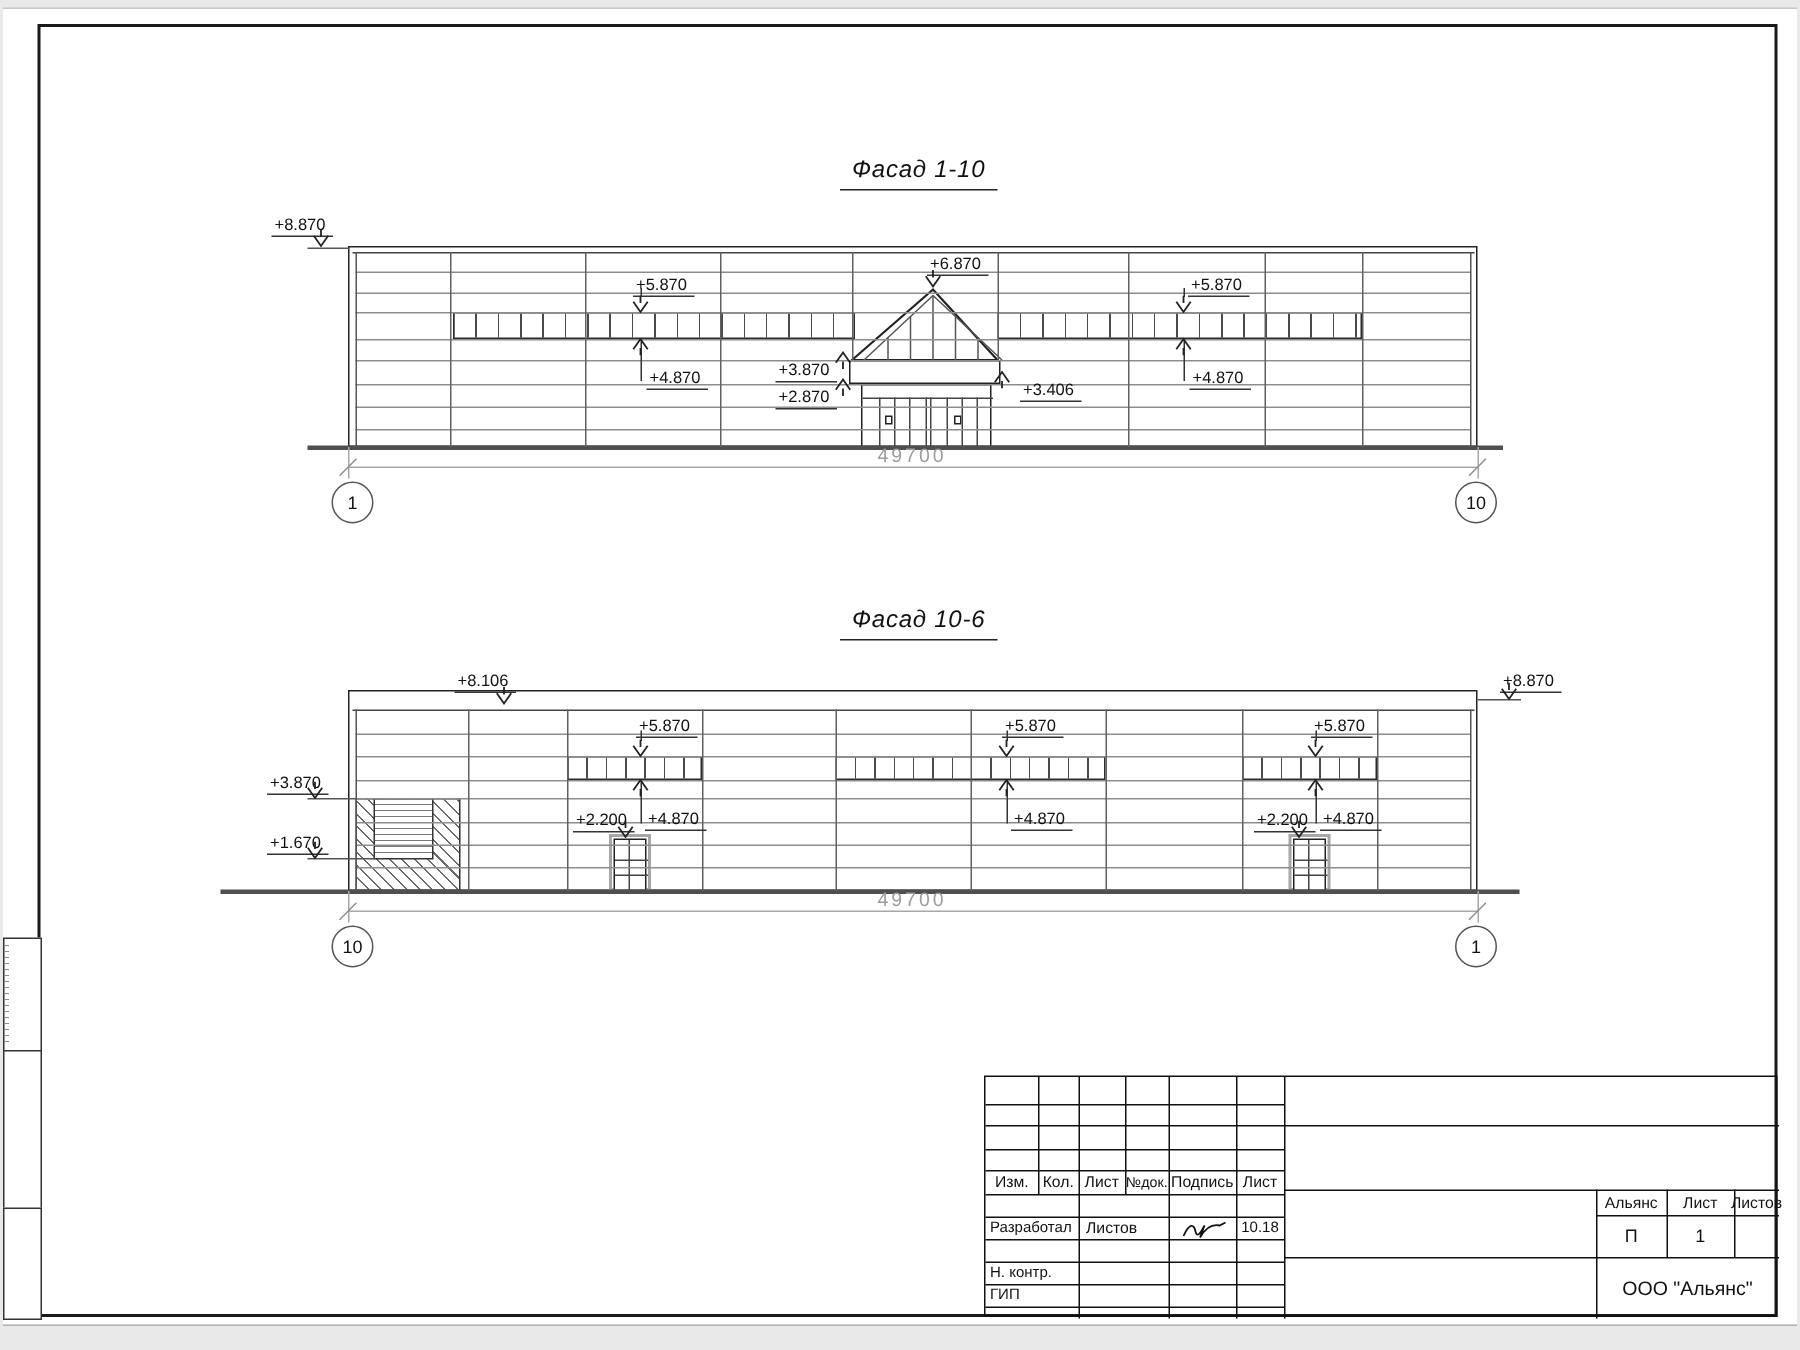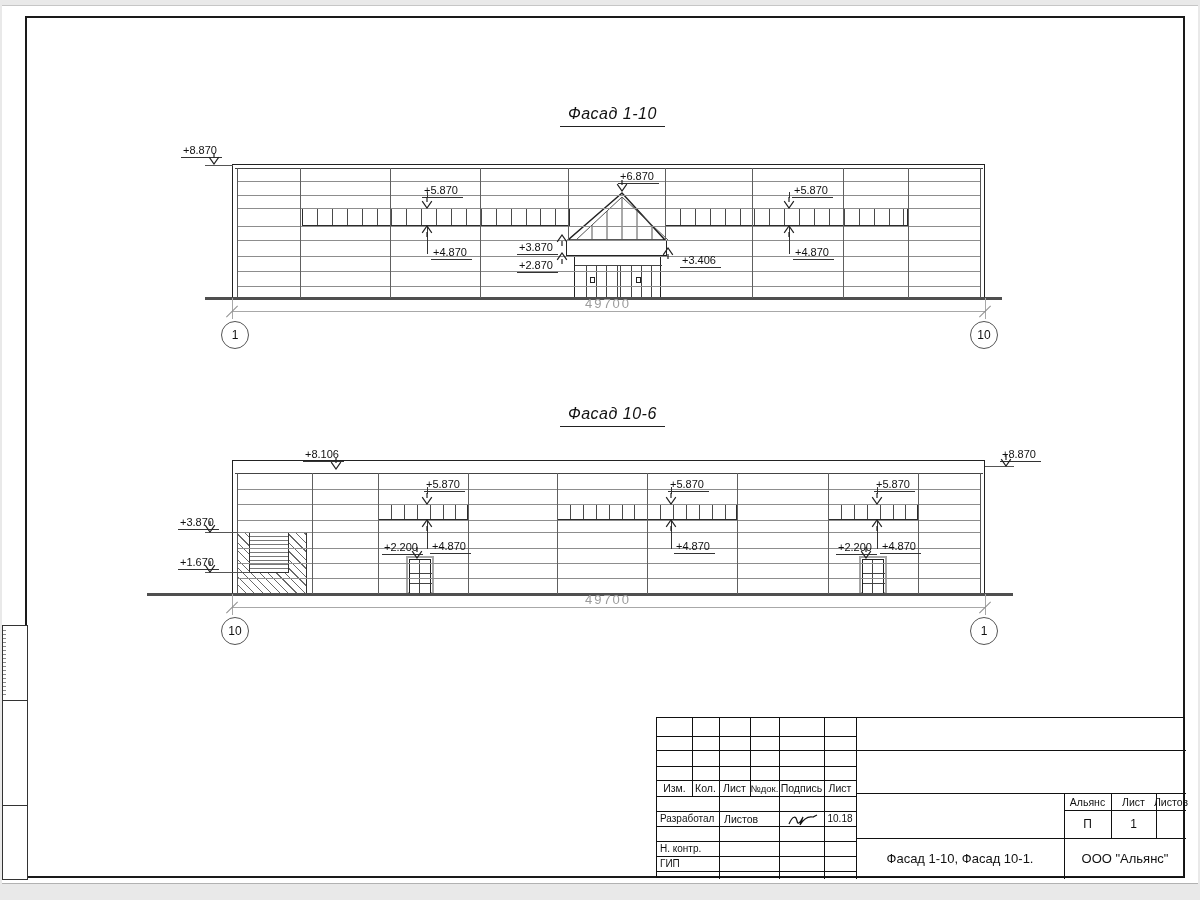--- a/index.html
+++ b/index.html
@@ -176,21 +176,20 @@
     <div class="tb-t" style="left:3px;top:123px;width:59px;height:15px;font-size:10px;">Н. контр.</div>
     <div class="tb-t" style="left:3px;top:138px;width:59px;height:15px;font-size:10px;">ГИП</div>
 
     <div class="tb-t tb-c" style="left:407px;top:75px;width:47px;height:17px;">Альянс</div>
     <div class="tb-t tb-c" style="left:454px;top:75px;width:45px;height:17px;">Лист</div>
     <div class="tb-t tb-c" style="left:499px;top:75px;width:30px;height:17px;">Листов</div>
     <div class="tb-t tb-c" style="left:407px;top:92px;width:47px;height:28px;font-size:12px;">П</div>
     <div class="tb-t tb-c" style="left:454px;top:92px;width:45px;height:28px;font-size:12px;">1</div>
     <div class="tb-t tb-c" style="left:499px;top:92px;width:30px;height:28px;font-size:12px;"></div>
 
-    <div class="tb-t tb-c" style="left:199px;top:120px;width:208px;height:41px;font-size:13px;">Фасад 1-10, Фасад 10-1.</div>
     <div class="tb-t tb-c" style="left:407px;top:120px;width:122px;height:41px;font-size:13px;">ООО "Альянс"</div>
   </div>
 
 <div class="abs" style="left:235px;top:167.5px;width:748px;height:0;border-top:1px solid #444"></div>
     <div class="abs" style="left:237px;top:181px;width:743px;height:0;border-top:1px solid #8d8d8d"></div>
     <div class="abs" style="left:237px;top:195px;width:743px;height:0;border-top:1px solid #8d8d8d"></div>
     <div class="abs" style="left:237px;top:208px;width:743px;height:0;border-top:1px solid #8d8d8d"></div>
     <div class="abs" style="left:237px;top:226px;width:743px;height:0;border-top:1px solid #8d8d8d"></div>
     <div class="abs" style="left:237px;top:240px;width:743px;height:0;border-top:1px solid #8d8d8d"></div>
     <div class="abs" style="left:237px;top:256px;width:743px;height:0;border-top:1px solid #8d8d8d"></div>

